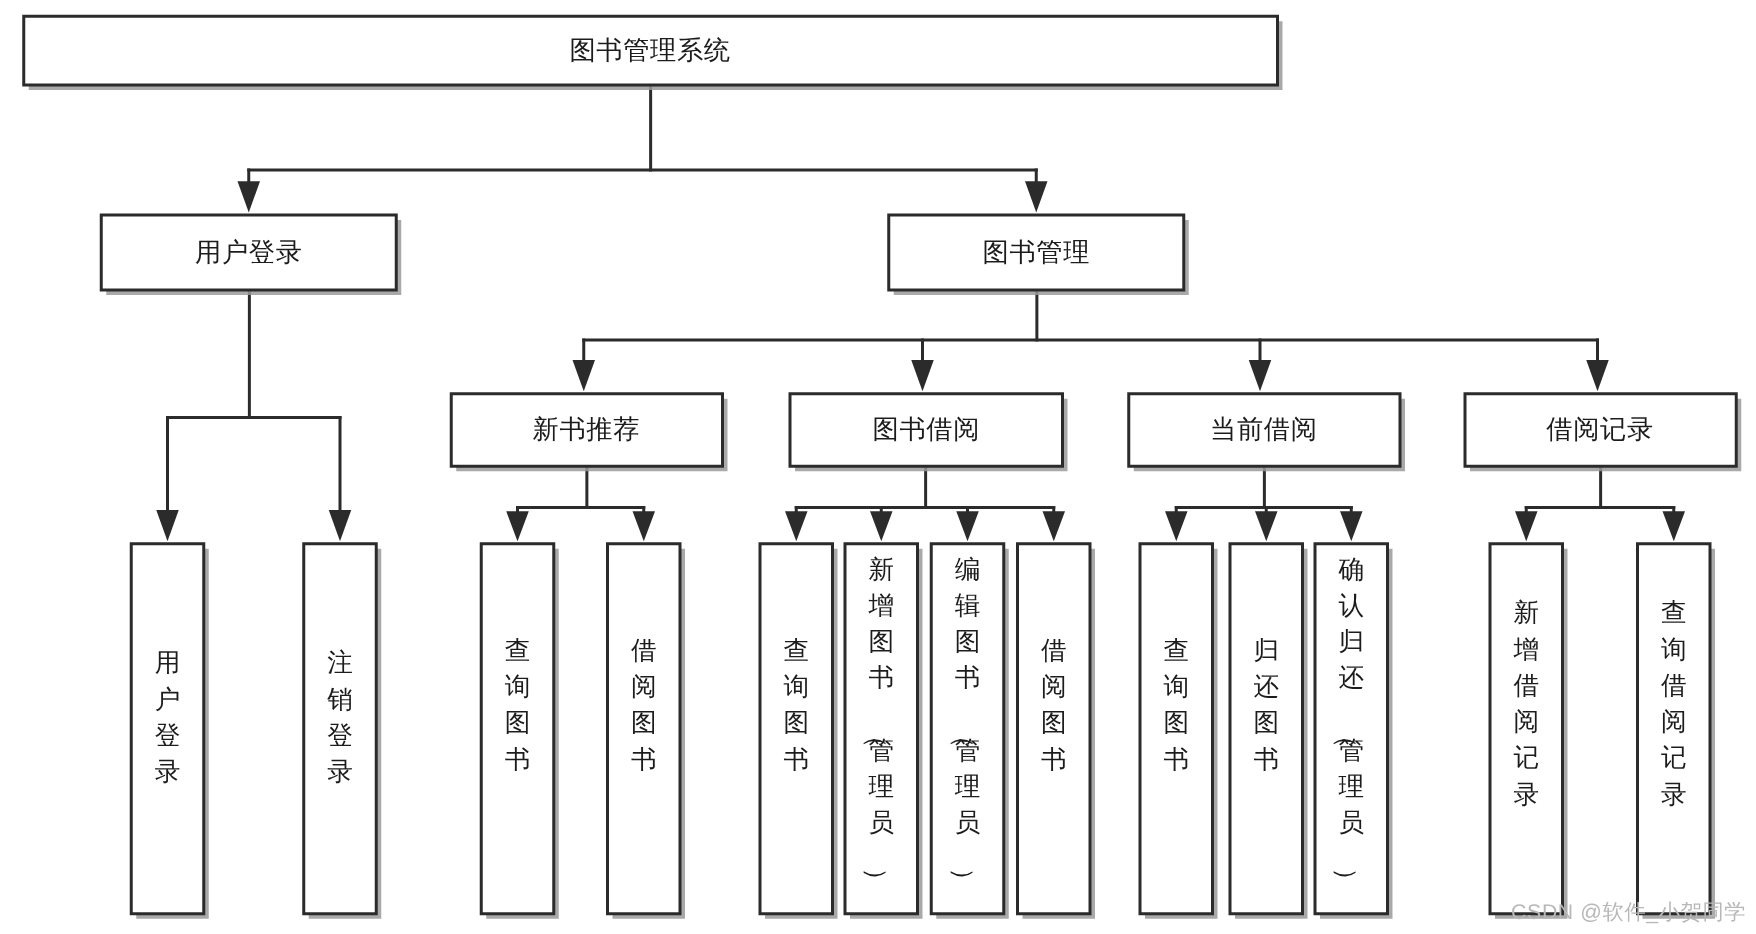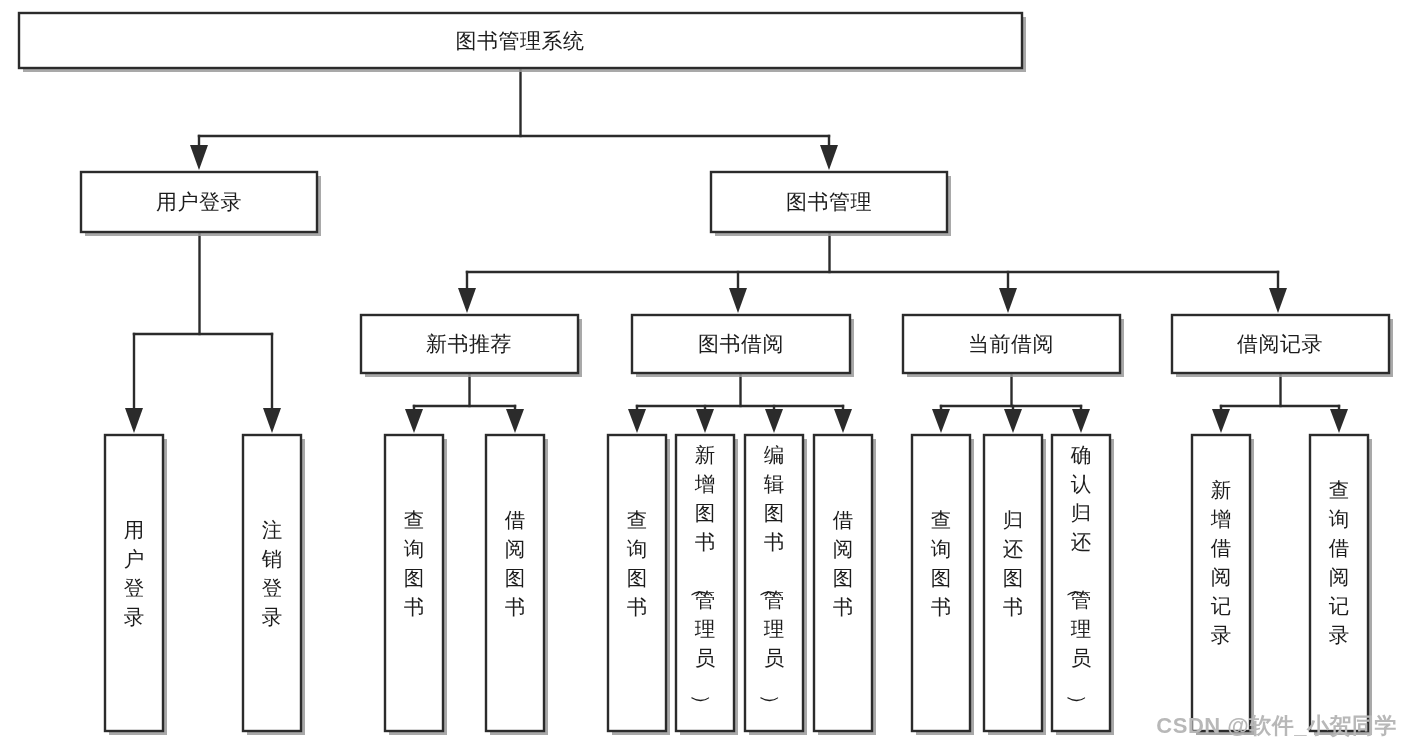--- a/index.html
+++ b/index.html
@@ -59,26 +59,25 @@
     font-family: "Liberation Sans", "DejaVu Sans", sans-serif;
     font-size: 20.5px;
     fill: #1c1c1c;
     text-anchor: middle;
   }
   .watermark {
     position: absolute;
     right: 8px;
     bottom: 6px;
     font-family: "Liberation Sans", "DejaVu Sans", sans-serif;
-    font-size: 22px;
+    font-size: 17px;
     color: #b8b8b8;
     letter-spacing: 0.5px;
     white-space: nowrap;
     user-select: none;
-    font-weight: bold;
   }
 </style>
 </head>
 <body>
 
 <div id="diagram-root">
 
   <svg id="flow" viewBox="0 0 1405 747">
 
     <g>

